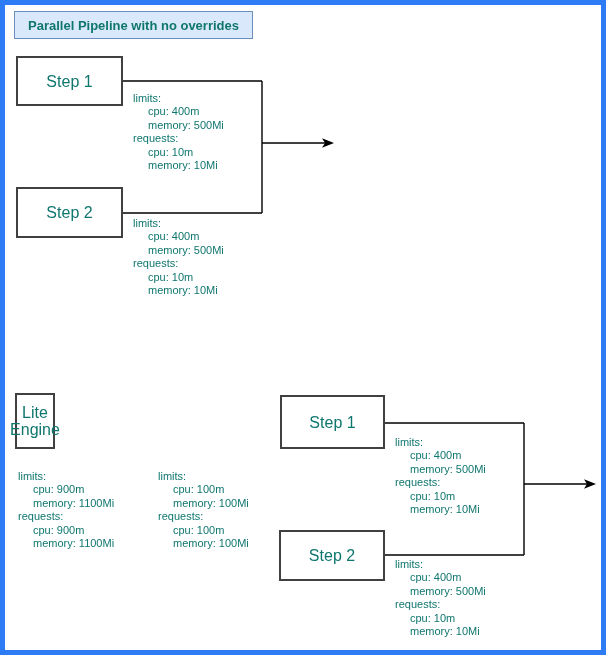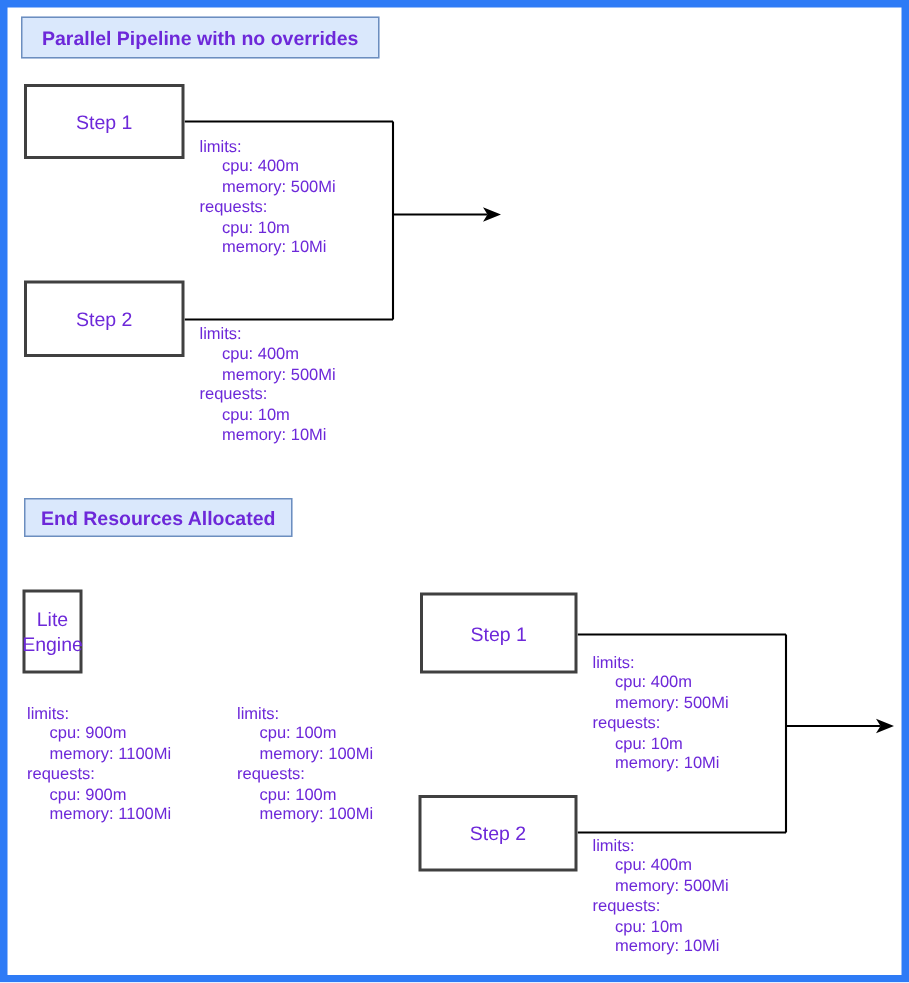--- a/index.html
+++ b/index.html
@@ -2,21 +2,21 @@
 <html><head>
 <meta charset="utf-8">
 <style>
   html, body { margin: 0; padding: 0; background: #ffffff; }
   .canvas {
     position: relative;
     width: 606px;
     height: 655px;
     background: var(--bg, #ffffff);
     font-family: "Liberation Sans", sans-serif;
-    color: #6d28d9;
+    color: #0f766e;
     overflow: hidden;
   }
   .frame-border {
     position: absolute;
     inset: 0;
     border: 5px solid var(--frame, #2e7bf6);
     z-index: 10;
     pointer-events: none;
   }
   .title-box {
@@ -35,21 +35,21 @@
   .title1 { left: 14px; top: 11px; width: 239px; height: 28px; }
   .title2 { left: 16px; top: 332px; width: 179px; height: 26px; }
   .node {
     position: absolute;
     background: #ffffff;
     border: 2px solid var(--node-border, #404040);
     display: flex;
     align-items: center;
     justify-content: center;
     text-align: center;
-    font-size: 13px;
+    font-size: 16px;
     line-height: 17px;
     z-index: 2;
     box-sizing: border-box;
   }
   .box-top-step1 { left: 16px;  top: 56px;  width: 107px; height: 50px; }
   .box-top-step2 { left: 16px;  top: 187px; width: 107px; height: 51px; }
   .box-lite      { left: 15px;  top: 393px; width: 40px;  height: 56px; padding: 0 2px; }
   .box-addon     { left: 156px; top: 394px; width: 56px;  height: 56px; }
   .box-bot-step1 { left: 280px; top: 395px; width: 105px; height: 54px; }
   .box-bot-step2 { left: 279px; top: 530px; width: 106px; height: 51px; }
@@ -112,21 +112,20 @@
   </div>
   <div class="res res-top-step2">
       <div class="res-line">limits:</div>
       <div class="res-line indent">cpu: 400m</div>
       <div class="res-line indent">memory: 500Mi</div>
       <div class="res-line">requests:</div>
       <div class="res-line indent">cpu: 10m</div>
       <div class="res-line indent">memory: 10Mi</div>
     </div>
 
-  <div class="title-box title2">End Resources Allocated</div>
 
   <div class="node box-lite">
     <span>Lite Engine</span>
   </div>
   <div class="res res-lite">
       <div class="res-line">limits:</div>
       <div class="res-line indent">cpu: 900m</div>
       <div class="res-line indent">memory: 1100Mi</div>
       <div class="res-line">requests:</div>
       <div class="res-line indent">cpu: 900m</div>

